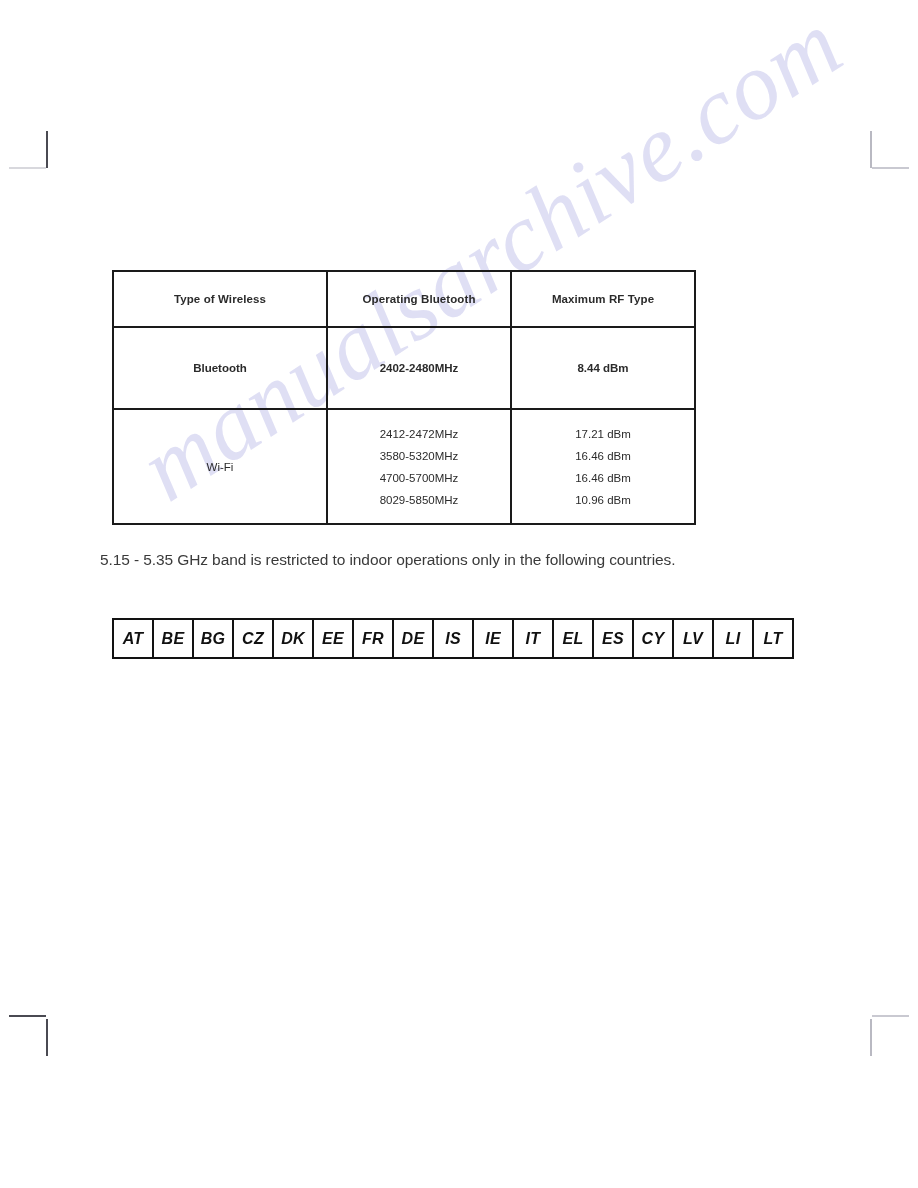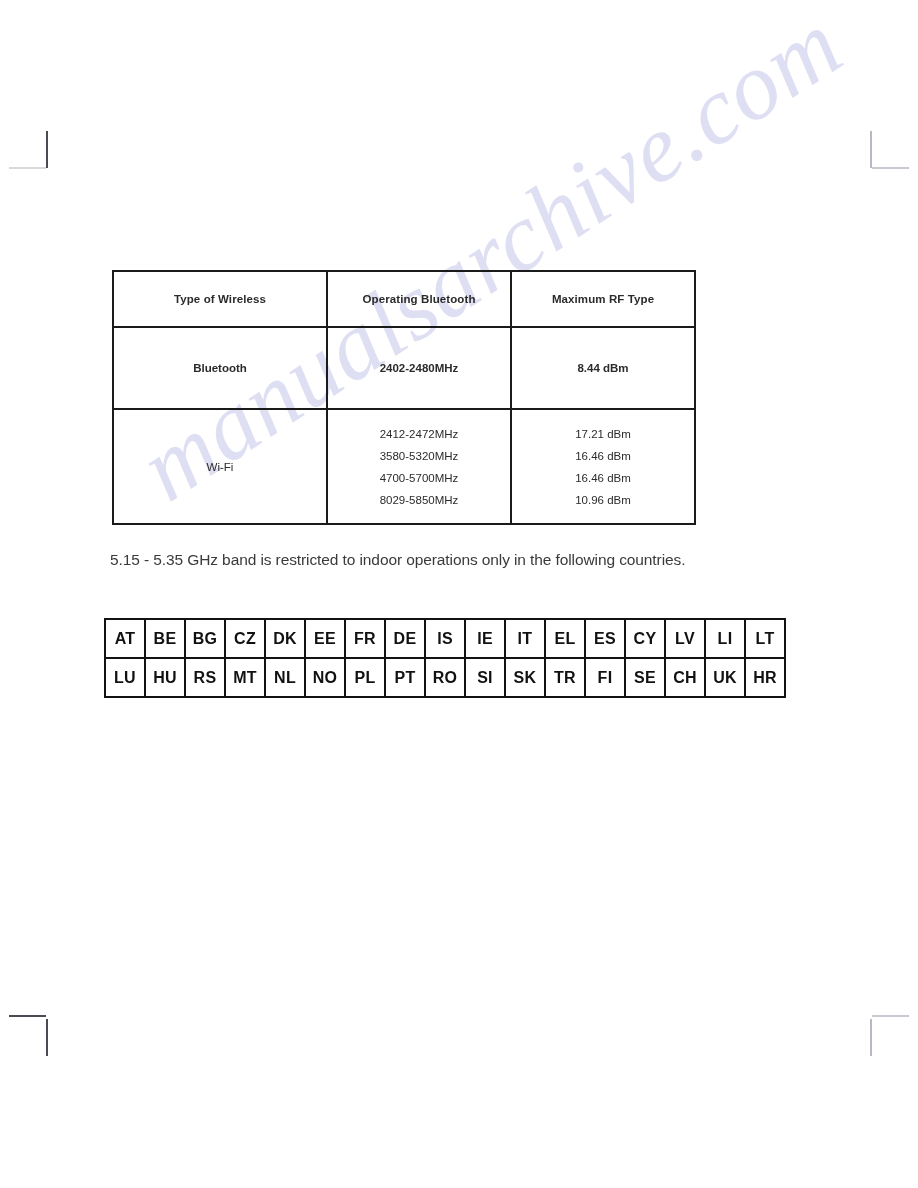--- a/index.html
+++ b/index.html
@@ -89,34 +89,35 @@
   .row-wifi td { height: 113px; }
 
   .stack-line {
     display: block;
     line-height: 22px;
   }
 
   
   .note {
     position: absolute;
-    left: 110px;
+    left: 100px;
     top: 551px;
     font-size: 15.5px;
     color: #3a3a3a;
     letter-spacing: -0.1px;
     white-space: nowrap;
   }
 
   
   .country-table {
     position: absolute;
-    left: 104px;
+    left: 112px;
     top: 618px;
     border-collapse: collapse;
+    font-style: italic;
   }
   .country-table td {
     border: 2px solid #121212;
     text-align: center;
     vertical-align: middle;
     height: 37px;
     font-size: 16px;
     font-weight: bold;
     color: #111111;
     padding: 0 5px;
@@ -197,35 +198,16 @@
           <td>IS</td>
           <td>IE</td>
           <td>IT</td>
           <td>EL</td>
           <td>ES</td>
           <td>CY</td>
           <td>LV</td>
           <td>LI</td>
           <td>LT</td>
         </tr>
-        <tr>
-          <td>LU</td>
-          <td>HU</td>
-          <td>RS</td>
-          <td>MT</td>
-          <td>NL</td>
-          <td>NO</td>
-          <td>PL</td>
-          <td>PT</td>
-          <td>RO</td>
-          <td>SI</td>
-          <td>SK</td>
-          <td>TR</td>
-          <td>FI</td>
-          <td>SE</td>
-          <td>CH</td>
-          <td>UK</td>
-          <td>HR</td>
-        </tr>
       </tbody>
   </table>
 
 </div>
 
 </body></html>

